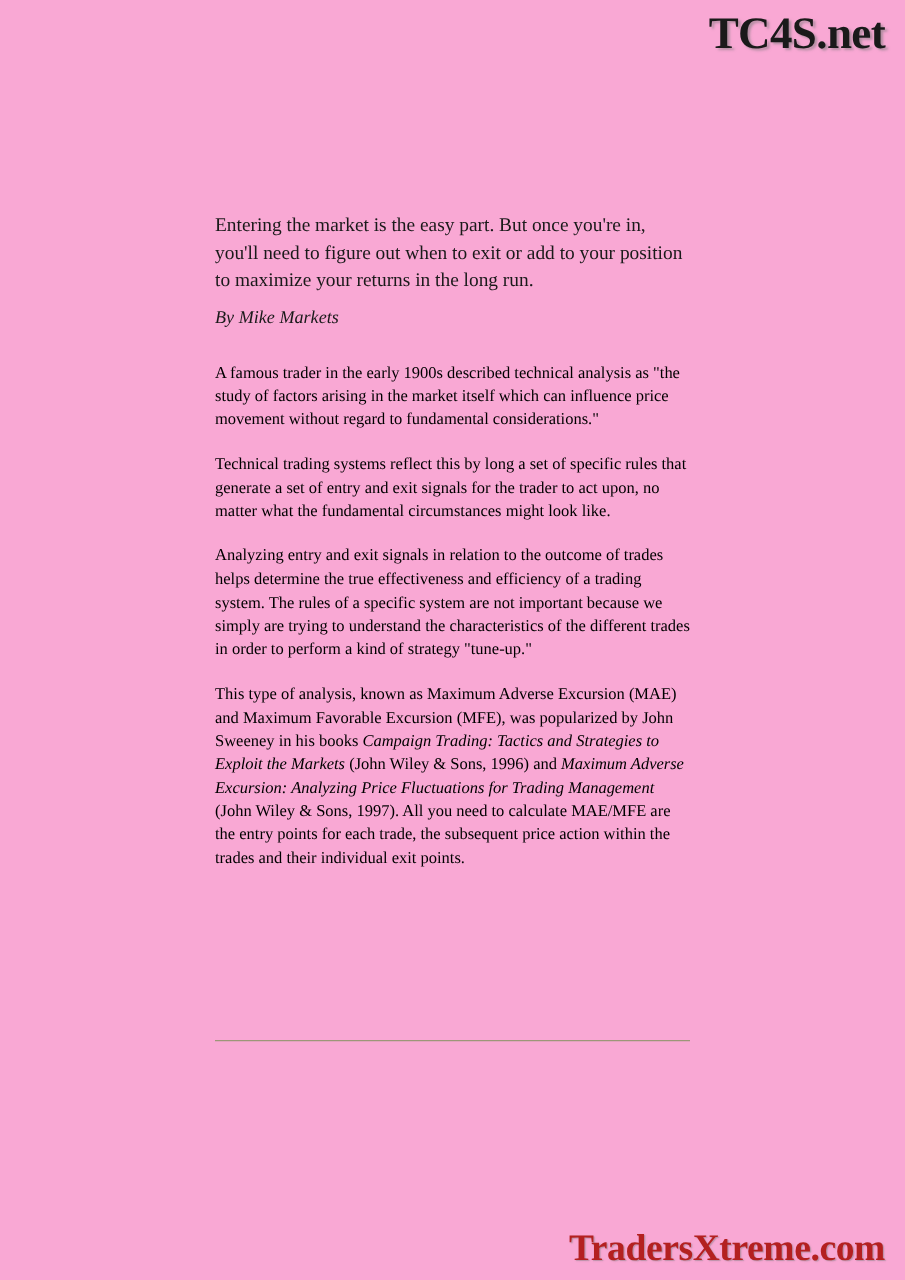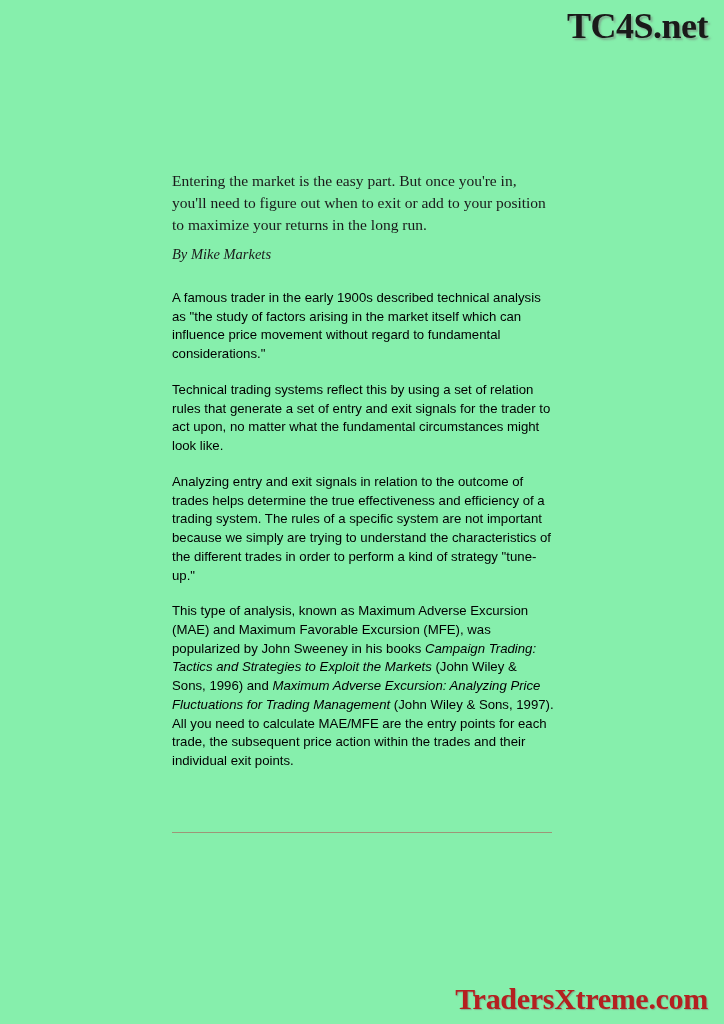--- a/index.html
+++ b/index.html
@@ -11,21 +11,21 @@
     width: 724px;
     height: 1024px;
     position: relative;
     overflow: hidden;
     font-family: "Liberation Sans", sans-serif;
   }
 
   .page {
     position: absolute;
     inset: 0;
-    background: #86efac;
+    background: #f9a8d4;
   }
 
   
   .wm-top {
     position: absolute;
     top: 8px;
     right: 16px;
     font-family: "Liberation Serif", serif;
     font-weight: bold;
     font-size: 36px;
@@ -86,21 +86,21 @@
     margin: 0 0 10px 0;
   }
   .byline {
     font-family: "Liberation Serif", serif;
     font-style: italic;
     font-size: 14.5px;
     color: #1a1a1a;
     margin: 0 0 26px 0;
   }
   .body p {
-    font-family: Liberation Sans, sans-serif;
+    font-family: Liberation Serif, serif;
     font-size: 13.2px;
     line-height: 1.42;
     color: #000000;
     margin: 0 0 17px 0;
   }
   .body p:last-child { margin-bottom: 16px; }
   .body em { font-style: italic; }
 
   .rule {
     position: absolute;
@@ -119,21 +119,21 @@
   <div class="wm-top">TC4S.net</div>
 
   <div class="article">
 
     <p class="standfirst">Entering the market is the easy part. But once you're in, you'll need to figure out when to exit or add to your position to maximize your returns in the long run.</p>
 
     <p class="byline">By Mike Markets</p>
 
     <div class="body">
       <p>A famous trader in the early 1900s described technical analysis as "the study of factors arising in the market itself which can influence price movement without regard to fundamental considerations."</p>
-      <p>Technical trading systems reflect this by using a set of relation rules that generate a set of entry and exit signals for the trader to act upon, no matter what the fundamental circumstances might look like.</p>
+      <p>Technical trading systems reflect this by long a set of specific rules that generate a set of entry and exit signals for the trader to act upon, no matter what the fundamental circumstances might look like.</p>
       <p>Analyzing entry and exit signals in relation to the outcome of trades helps determine the true effectiveness and efficiency of a trading system. The rules of a specific system are not important because we simply are trying to understand the characteristics of the different trades in order to perform a kind of strategy "tune-up."</p>
       <p>
         <span>This type of analysis, known as Maximum Adverse Excursion (MAE) and Maximum Favorable Excursion (MFE), was popularized by John Sweeney in his books </span><em>Campaign Trading: Tactics and Strategies to Exploit the Markets</em><span> (John Wiley &amp; Sons, 1996) and </span><em>Maximum Adverse Excursion: Analyzing Price Fluctuations for Trading Management</em><span> (John Wiley &amp; Sons, 1997). All you need to calculate MAE/MFE are the entry points for each trade, the subsequent price action within the trades and their individual exit points.</span>
       </p>
     </div>
   </div>
 
   <div class="rule"></div>
 
 

